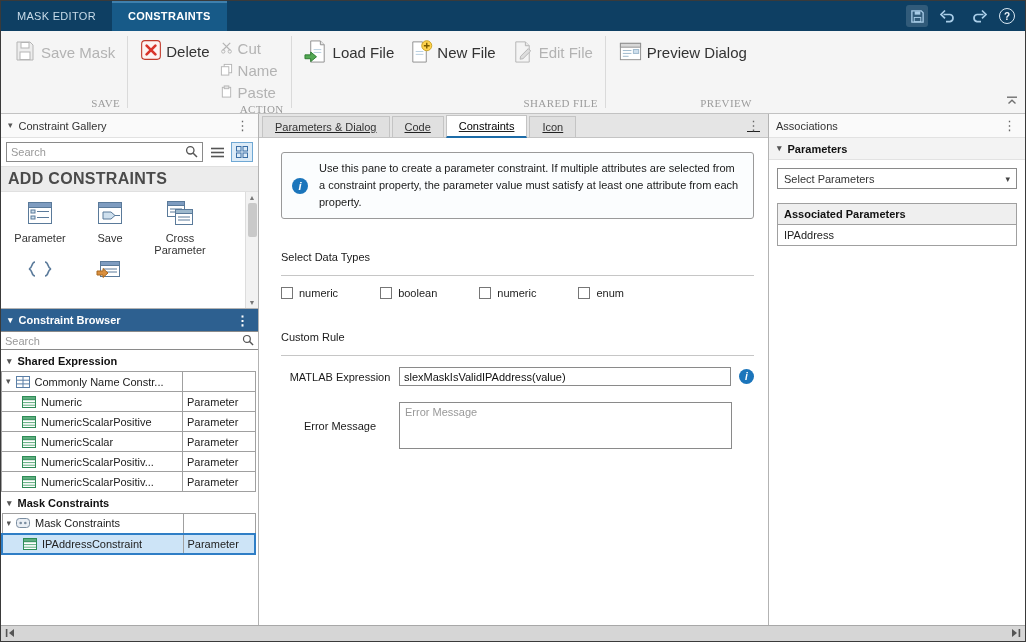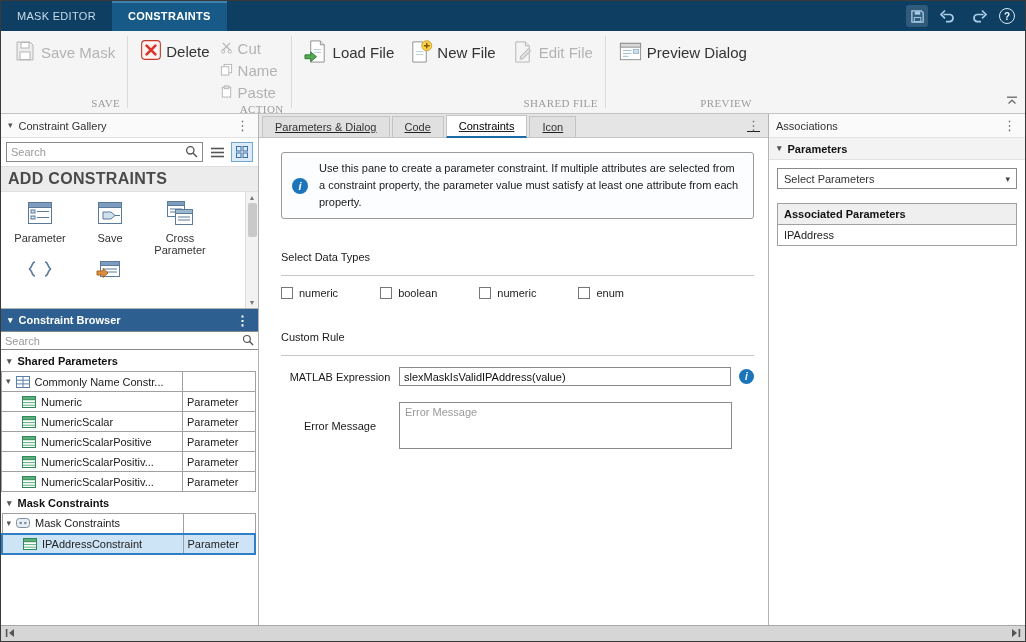--- a/index.html
+++ b/index.html
@@ -430,21 +430,21 @@
           <span>
             <svg width="12" height="12" viewBox="0 0 13 13">
                 <circle cx="5.3" cy="5.3" r="3.7" fill="none" stroke="#555" stroke-width="1.3"></circle>
                 <line x1="8.2" y1="8.2" x2="12" y2="12" stroke="#555" stroke-width="1.5"></line>
               </svg>
           </span>
         </div>
 
         <div class="tree-section">
           <span class="caret">▾</span>
-          <span>Shared Parameters</span>
+          <span>Shared Expression</span>
         </div>
         <table class="ctable">
           <tbody>
               <tr>
             <td class="c1">
                   <span class="cellflex">
                     <span class="caret">▾</span>
                     <svg class="tree-icon">
                       <use href="#sym-grid"></use>
                     </svg>
@@ -463,32 +463,32 @@
                   </span>
                 </td>
             <td>Parameter</td>
           </tr>
           <tr>
             <td class="c1">
                   <span class="cellflex indent">
                     <svg class="tree-icon">
                       <use href="#sym-constraint"></use>
                     </svg>
+                    <span class="nm">NumericScalarPositive</span>
+                  </span>
+                </td>
+            <td>Parameter</td>
+          </tr>
+          <tr>
+            <td class="c1">
+                  <span class="cellflex indent">
+                    <svg class="tree-icon">
+                      <use href="#sym-constraint"></use>
+                    </svg>
                     <span class="nm">NumericScalar</span>
-                  </span>
-                </td>
-            <td>Parameter</td>
-          </tr>
-          <tr>
-            <td class="c1">
-                  <span class="cellflex indent">
-                    <svg class="tree-icon">
-                      <use href="#sym-constraint"></use>
-                    </svg>
-                    <span class="nm">NumericScalarPositive</span>
                   </span>
                 </td>
             <td>Parameter</td>
           </tr>
           <tr>
             <td class="c1">
                   <span class="cellflex indent">
                     <svg class="tree-icon">
                       <use href="#sym-constraint"></use>
                     </svg>

